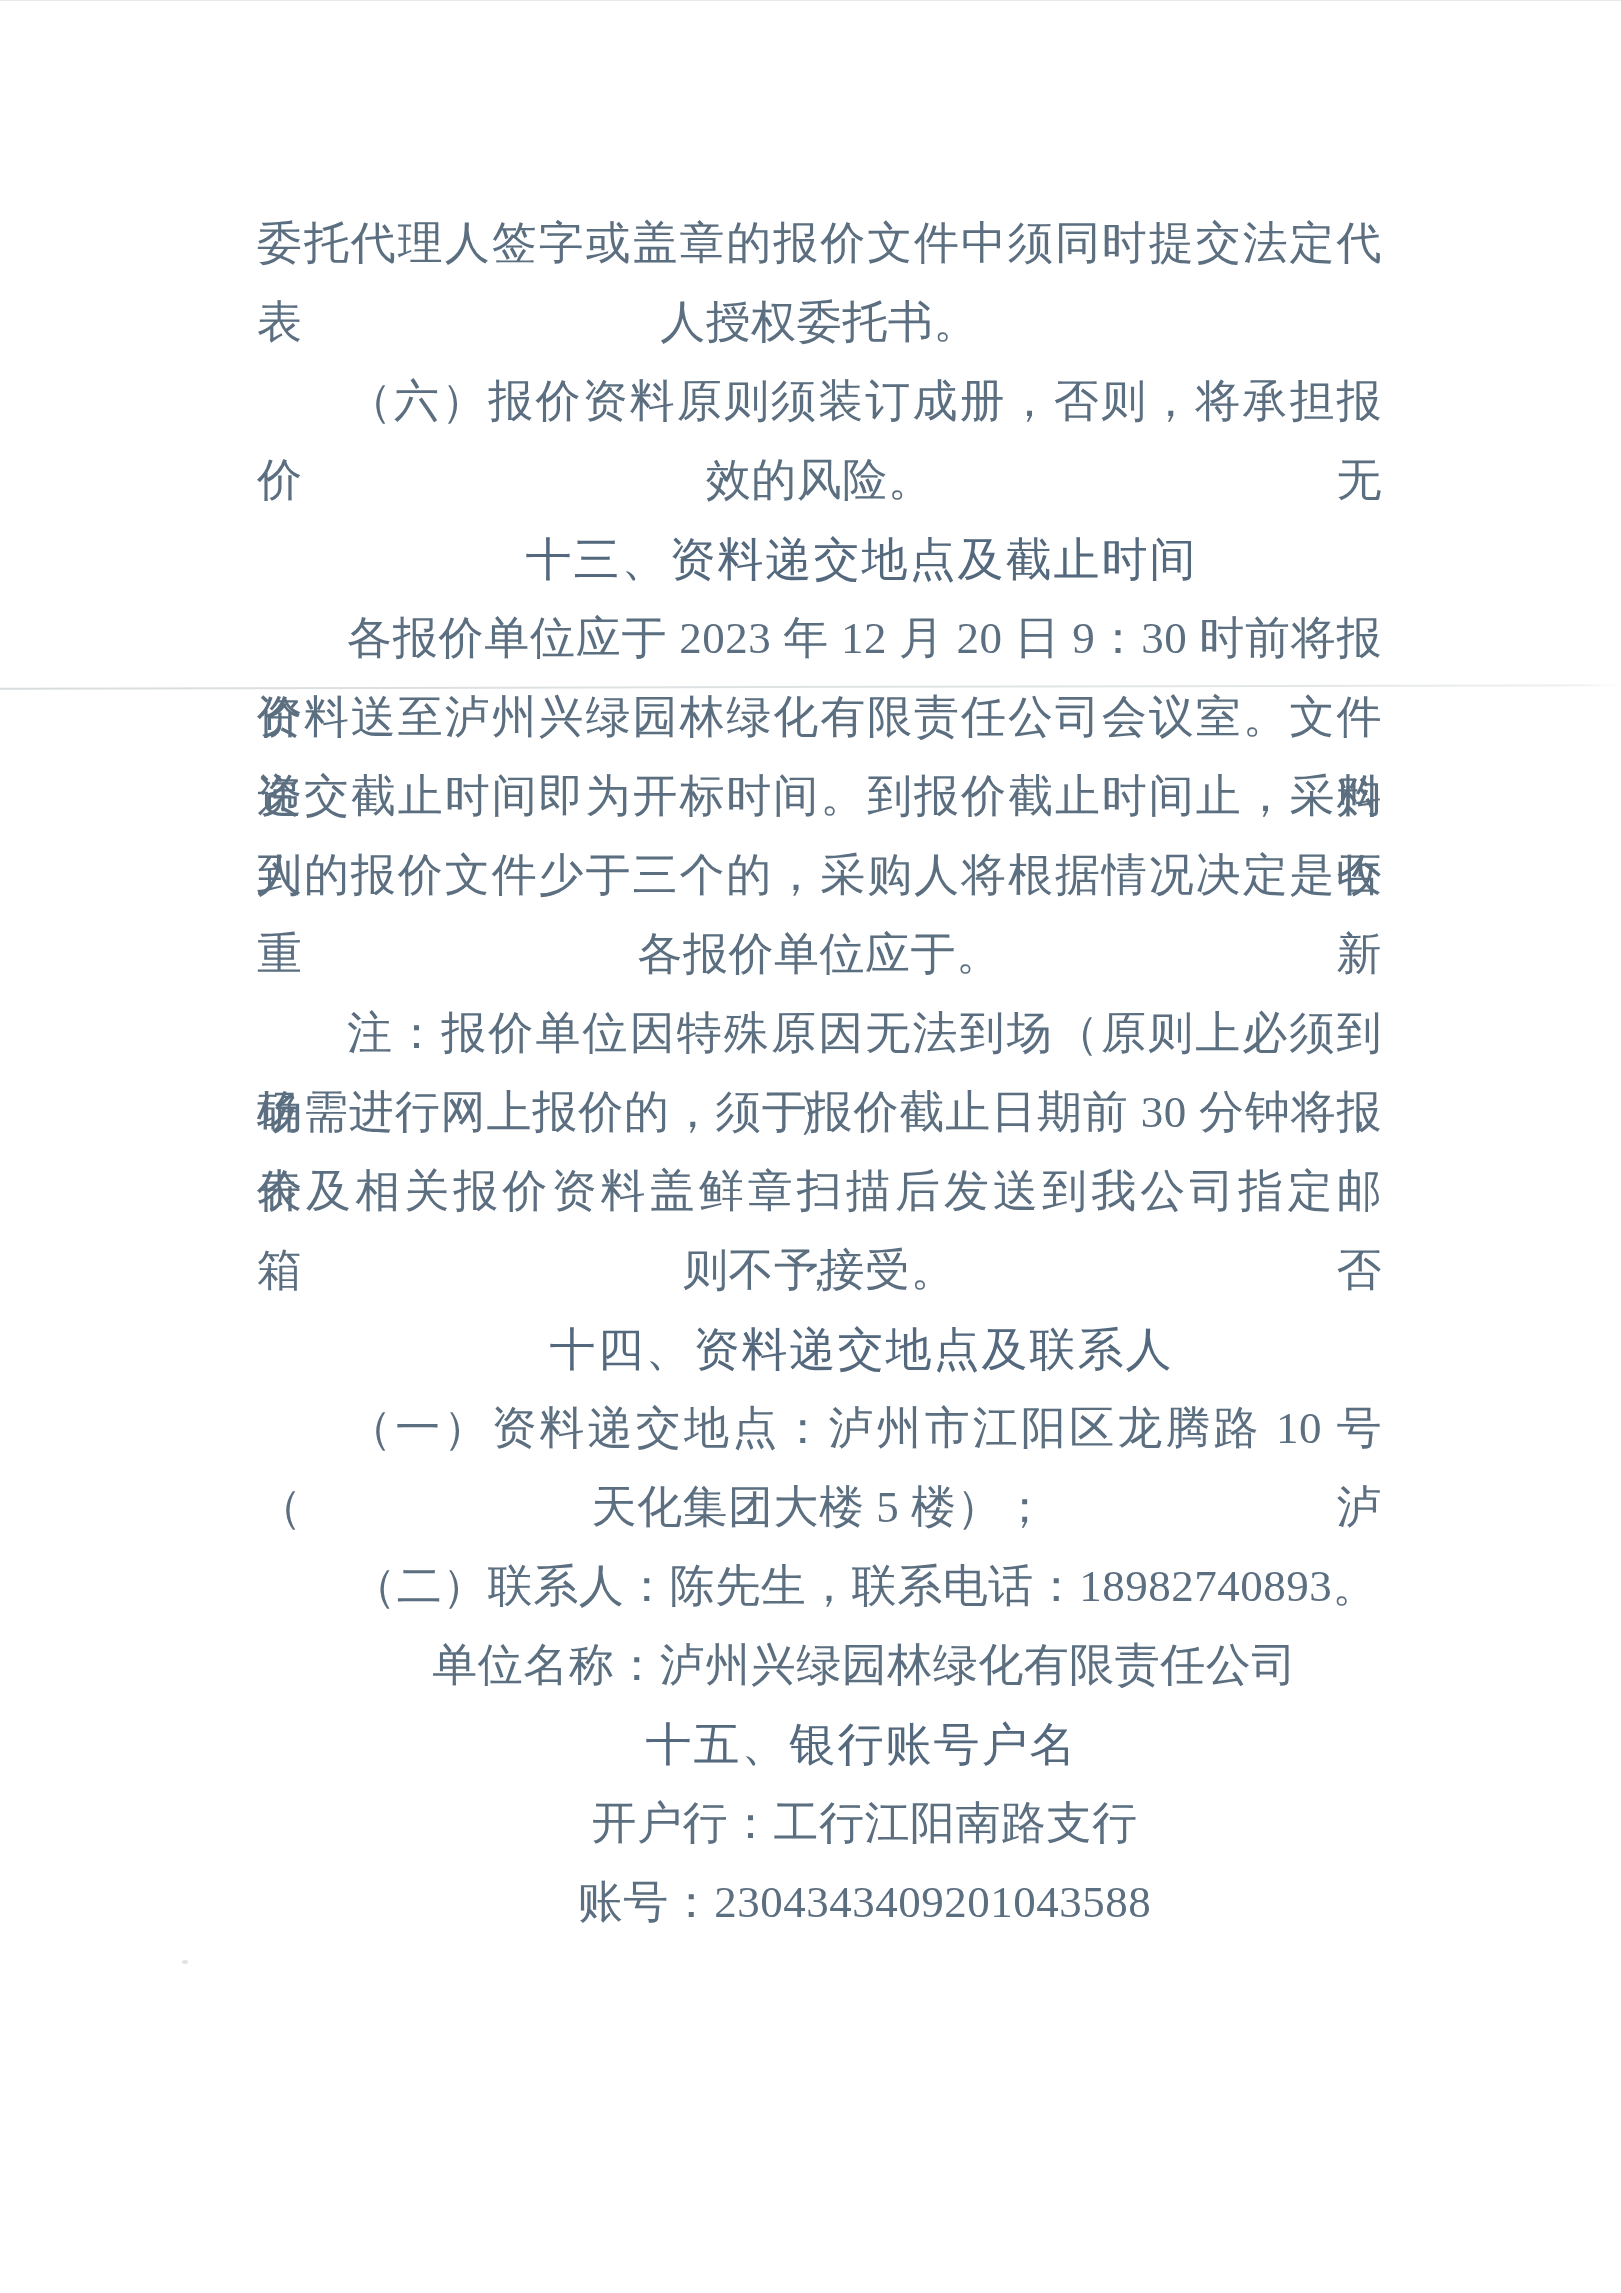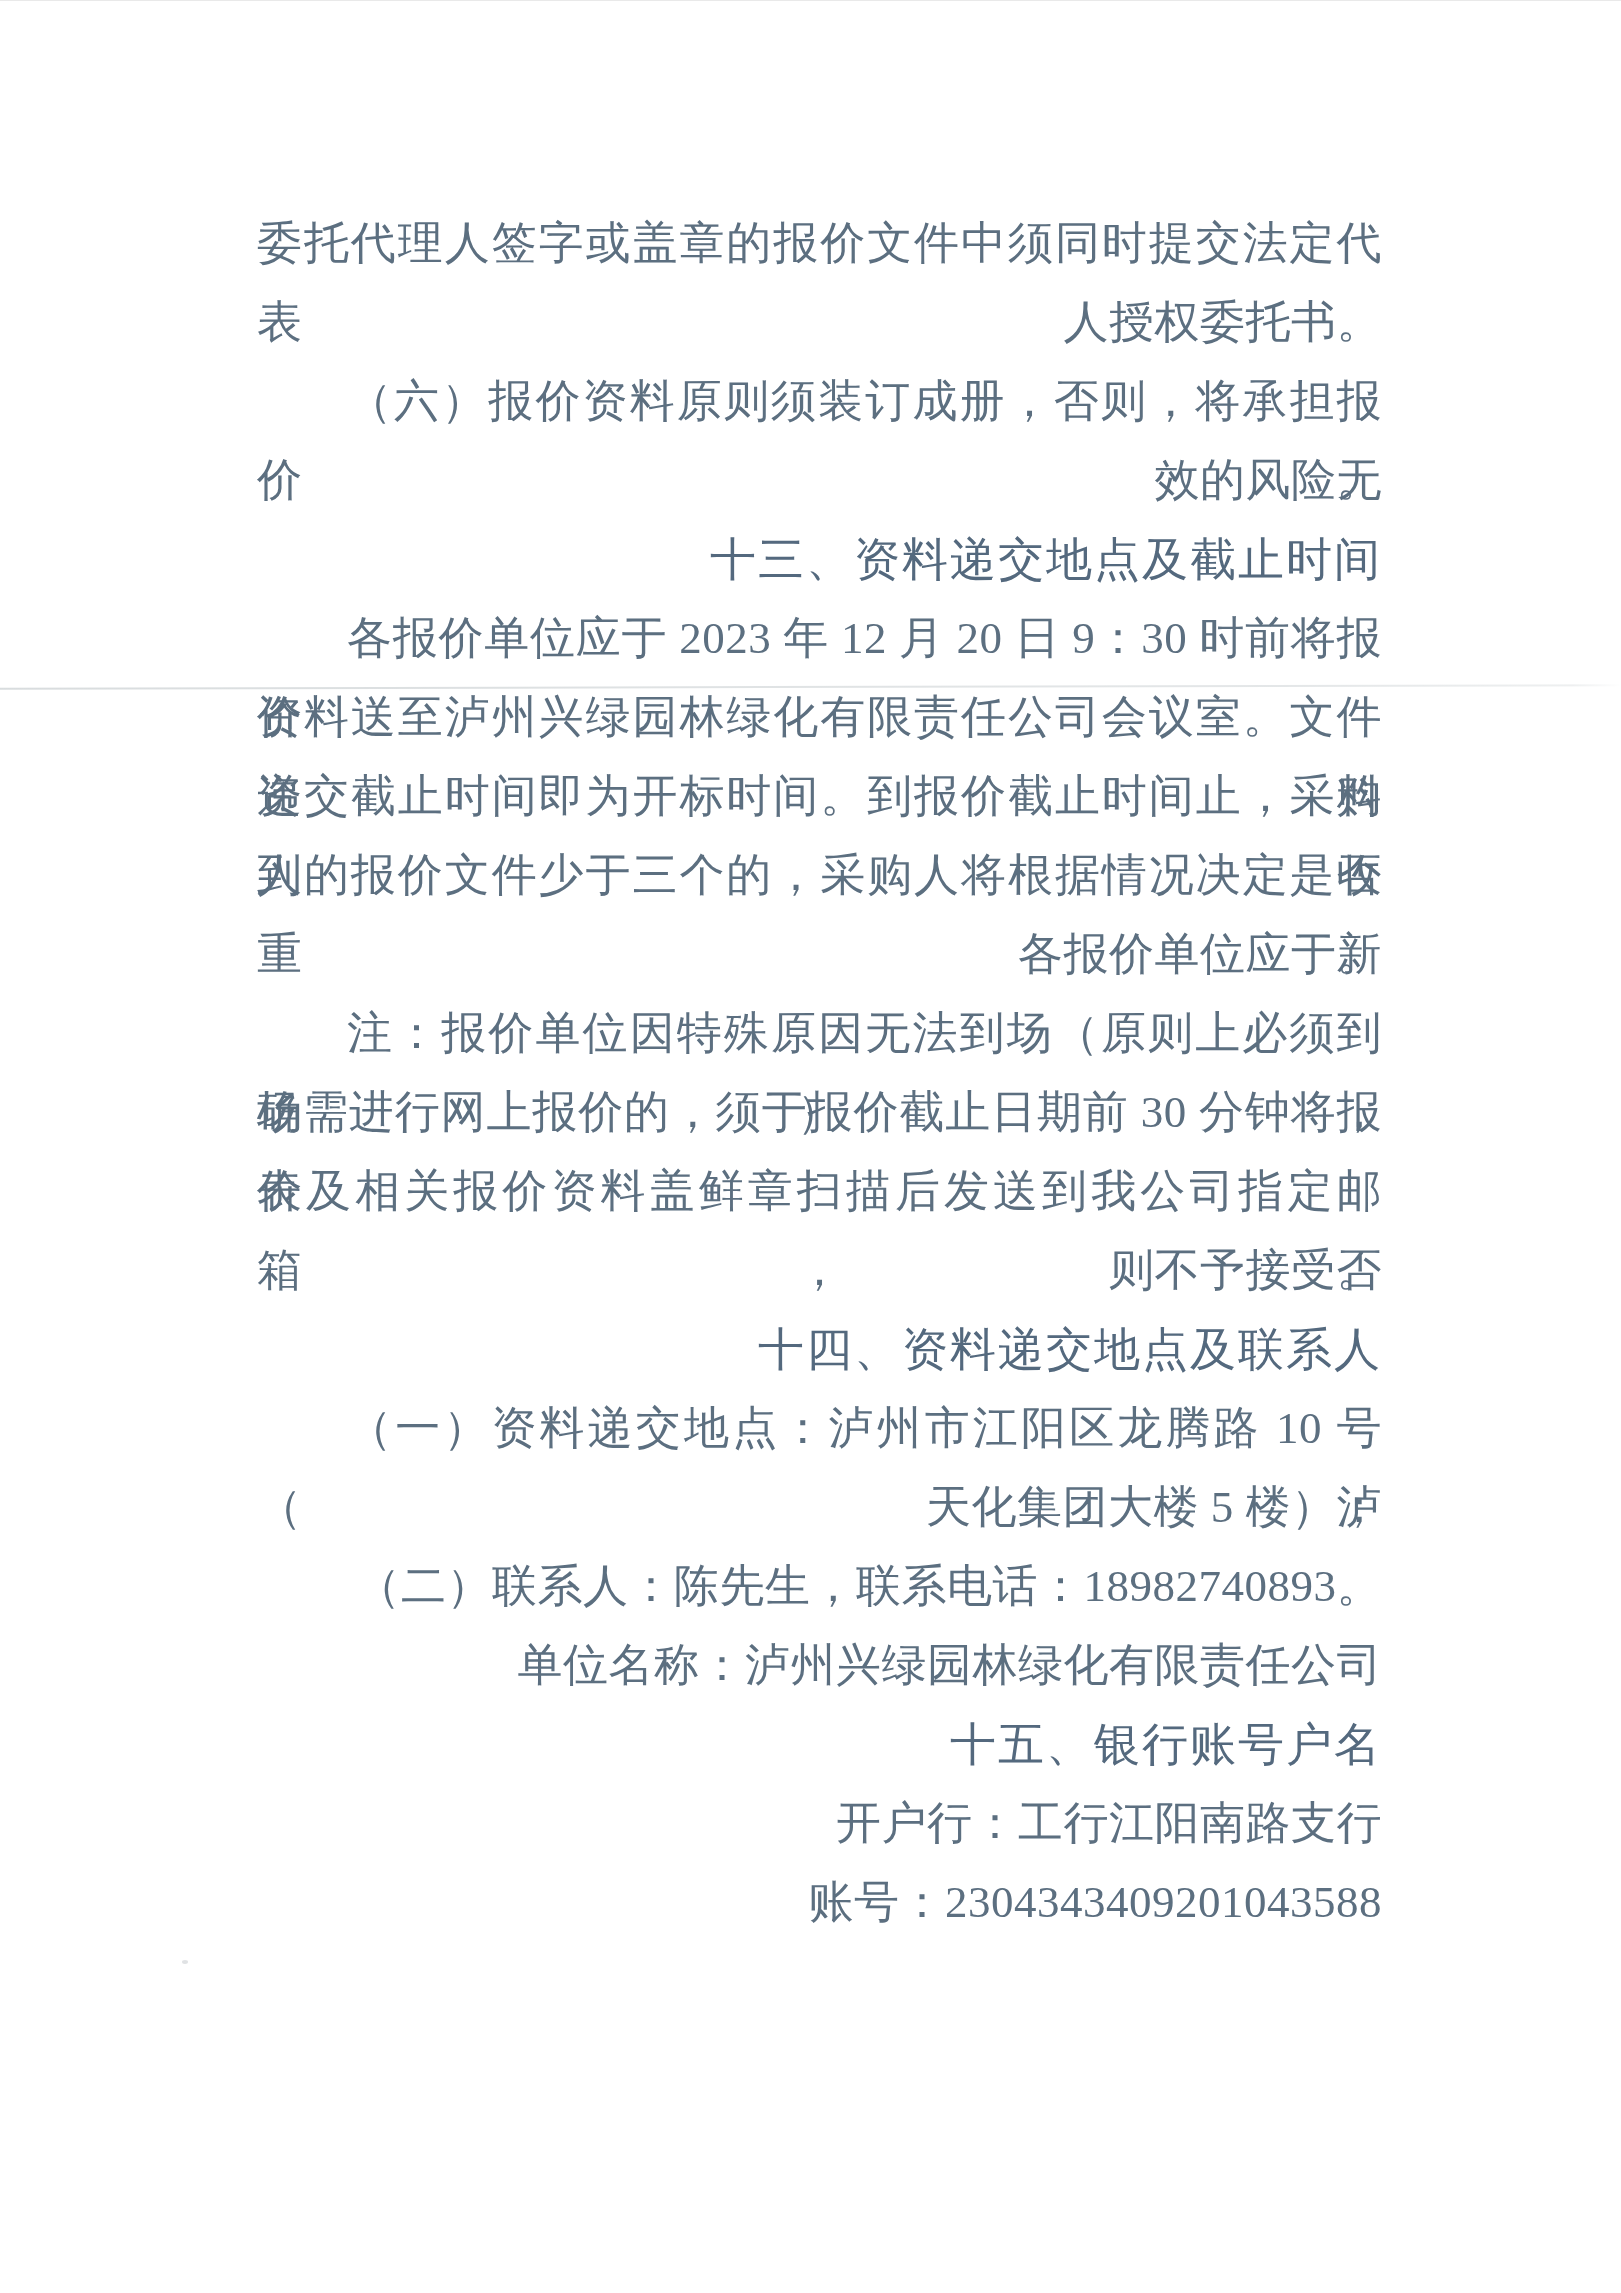--- a/index.html
+++ b/index.html
@@ -25,21 +25,21 @@
   }
   p.line {
     margin: 0;
     height: 79px;
     line-height: 79px;
     font-size: 45px;
     letter-spacing: 0.5px;
     color: var(--ink, #5c6f80);
     font-family: "Liberation Serif", "DejaVu Serif", serif;
     font-weight: normal;
-    text-align: right;
+    text-align: center;
   }
   p.line.j {
     text-align: justify;
     text-align-last: justify;
   }
   p.line.ind {
     text-indent: 90px;
   }
   p.line.heading {
     font-family: "Liberation Sans", "DejaVu Sans", sans-serif;

